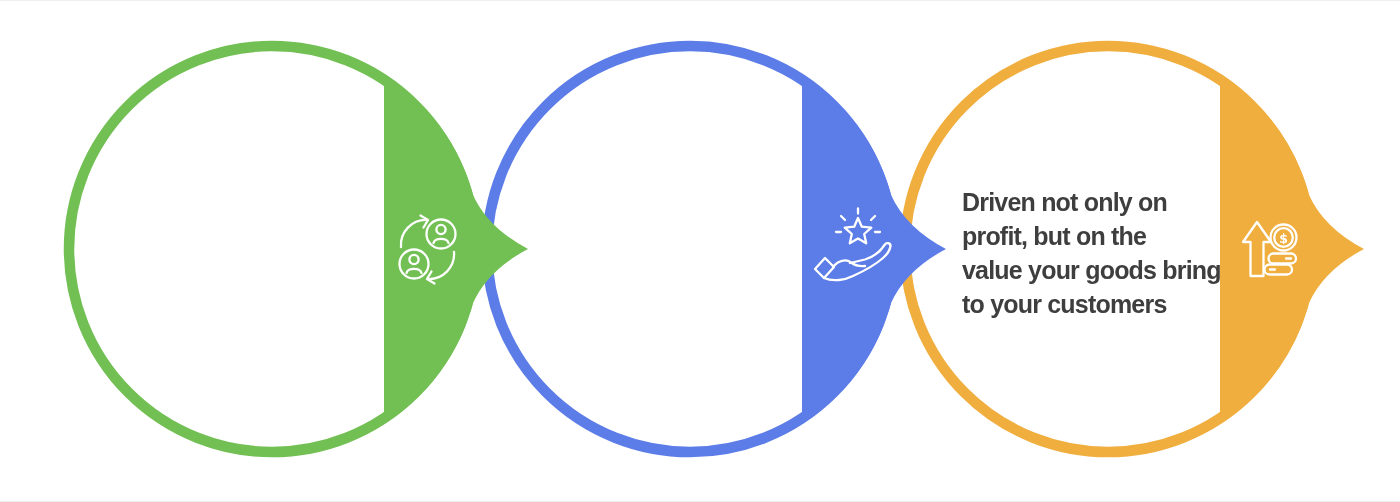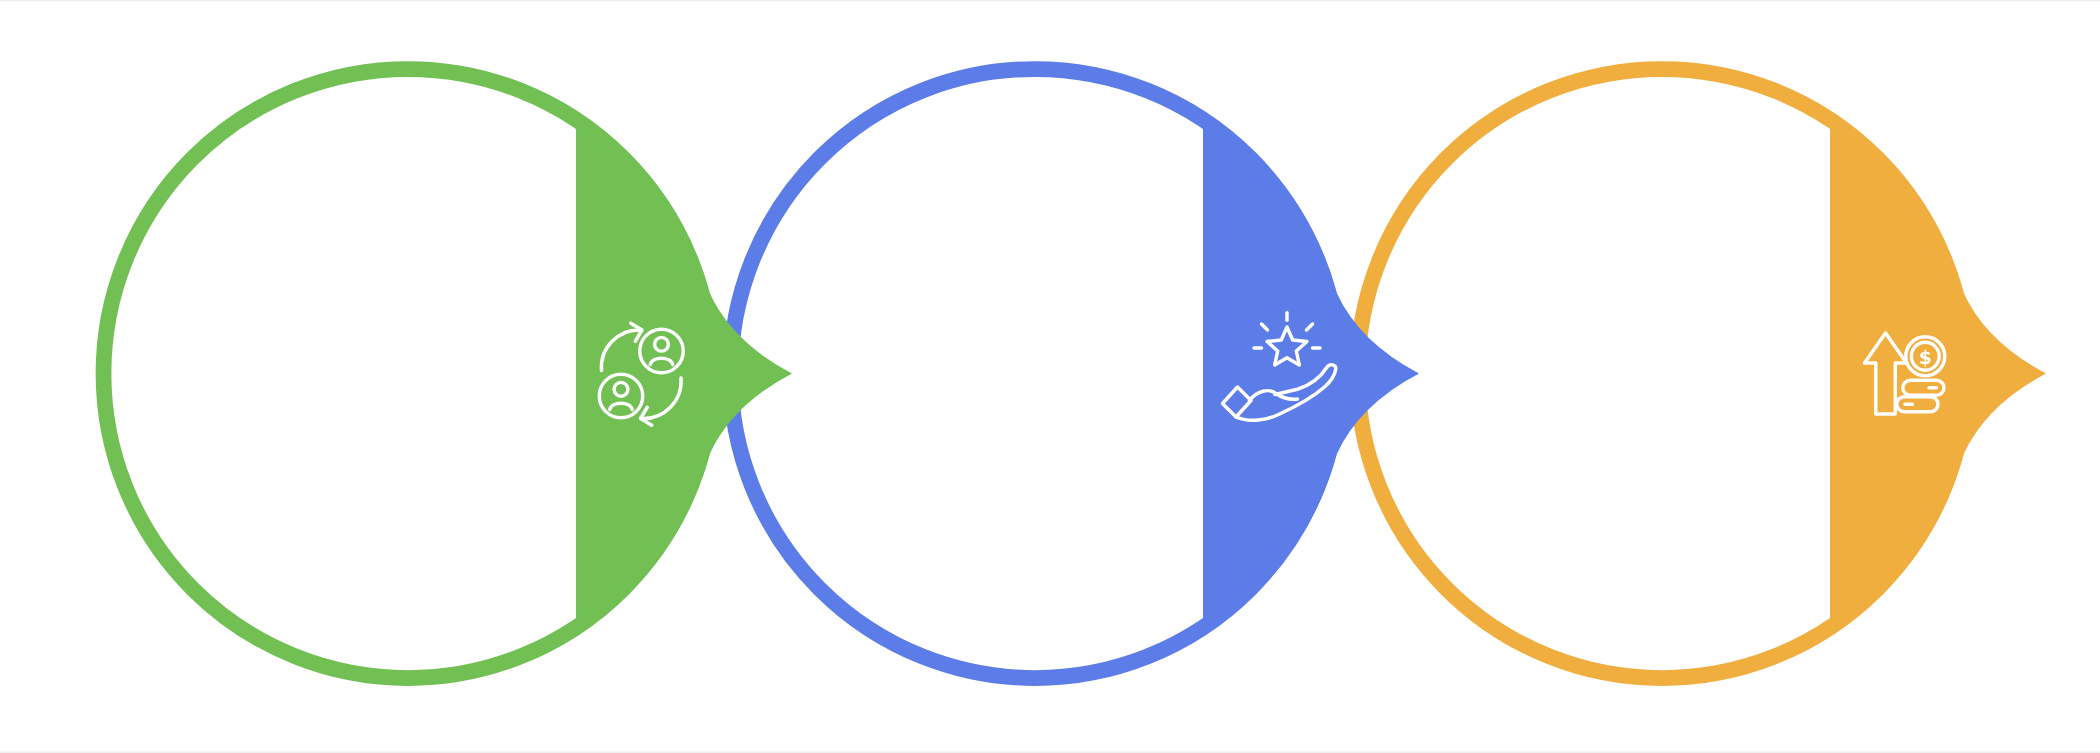--- a/index.html
+++ b/index.html
@@ -87,14 +87,18 @@
           <path d="M 420.5,214.5 L 428,219 L 423.5,226.5"></path>
         </g>
         <g>
           <path d="M 454,251 A 25,25 0 0 1 428,278"></path>
           <path d="M 434.5,282.5 L 427,278 L 431.5,270.5"></path>
         </g>
       </g>
     </g>
   </svg>
 
+  <div class="step-text t3">Driven not only on
+profit, but on the
+value your goods bring
+to your customers</div>
 
 </div>
 
 </body></html>

